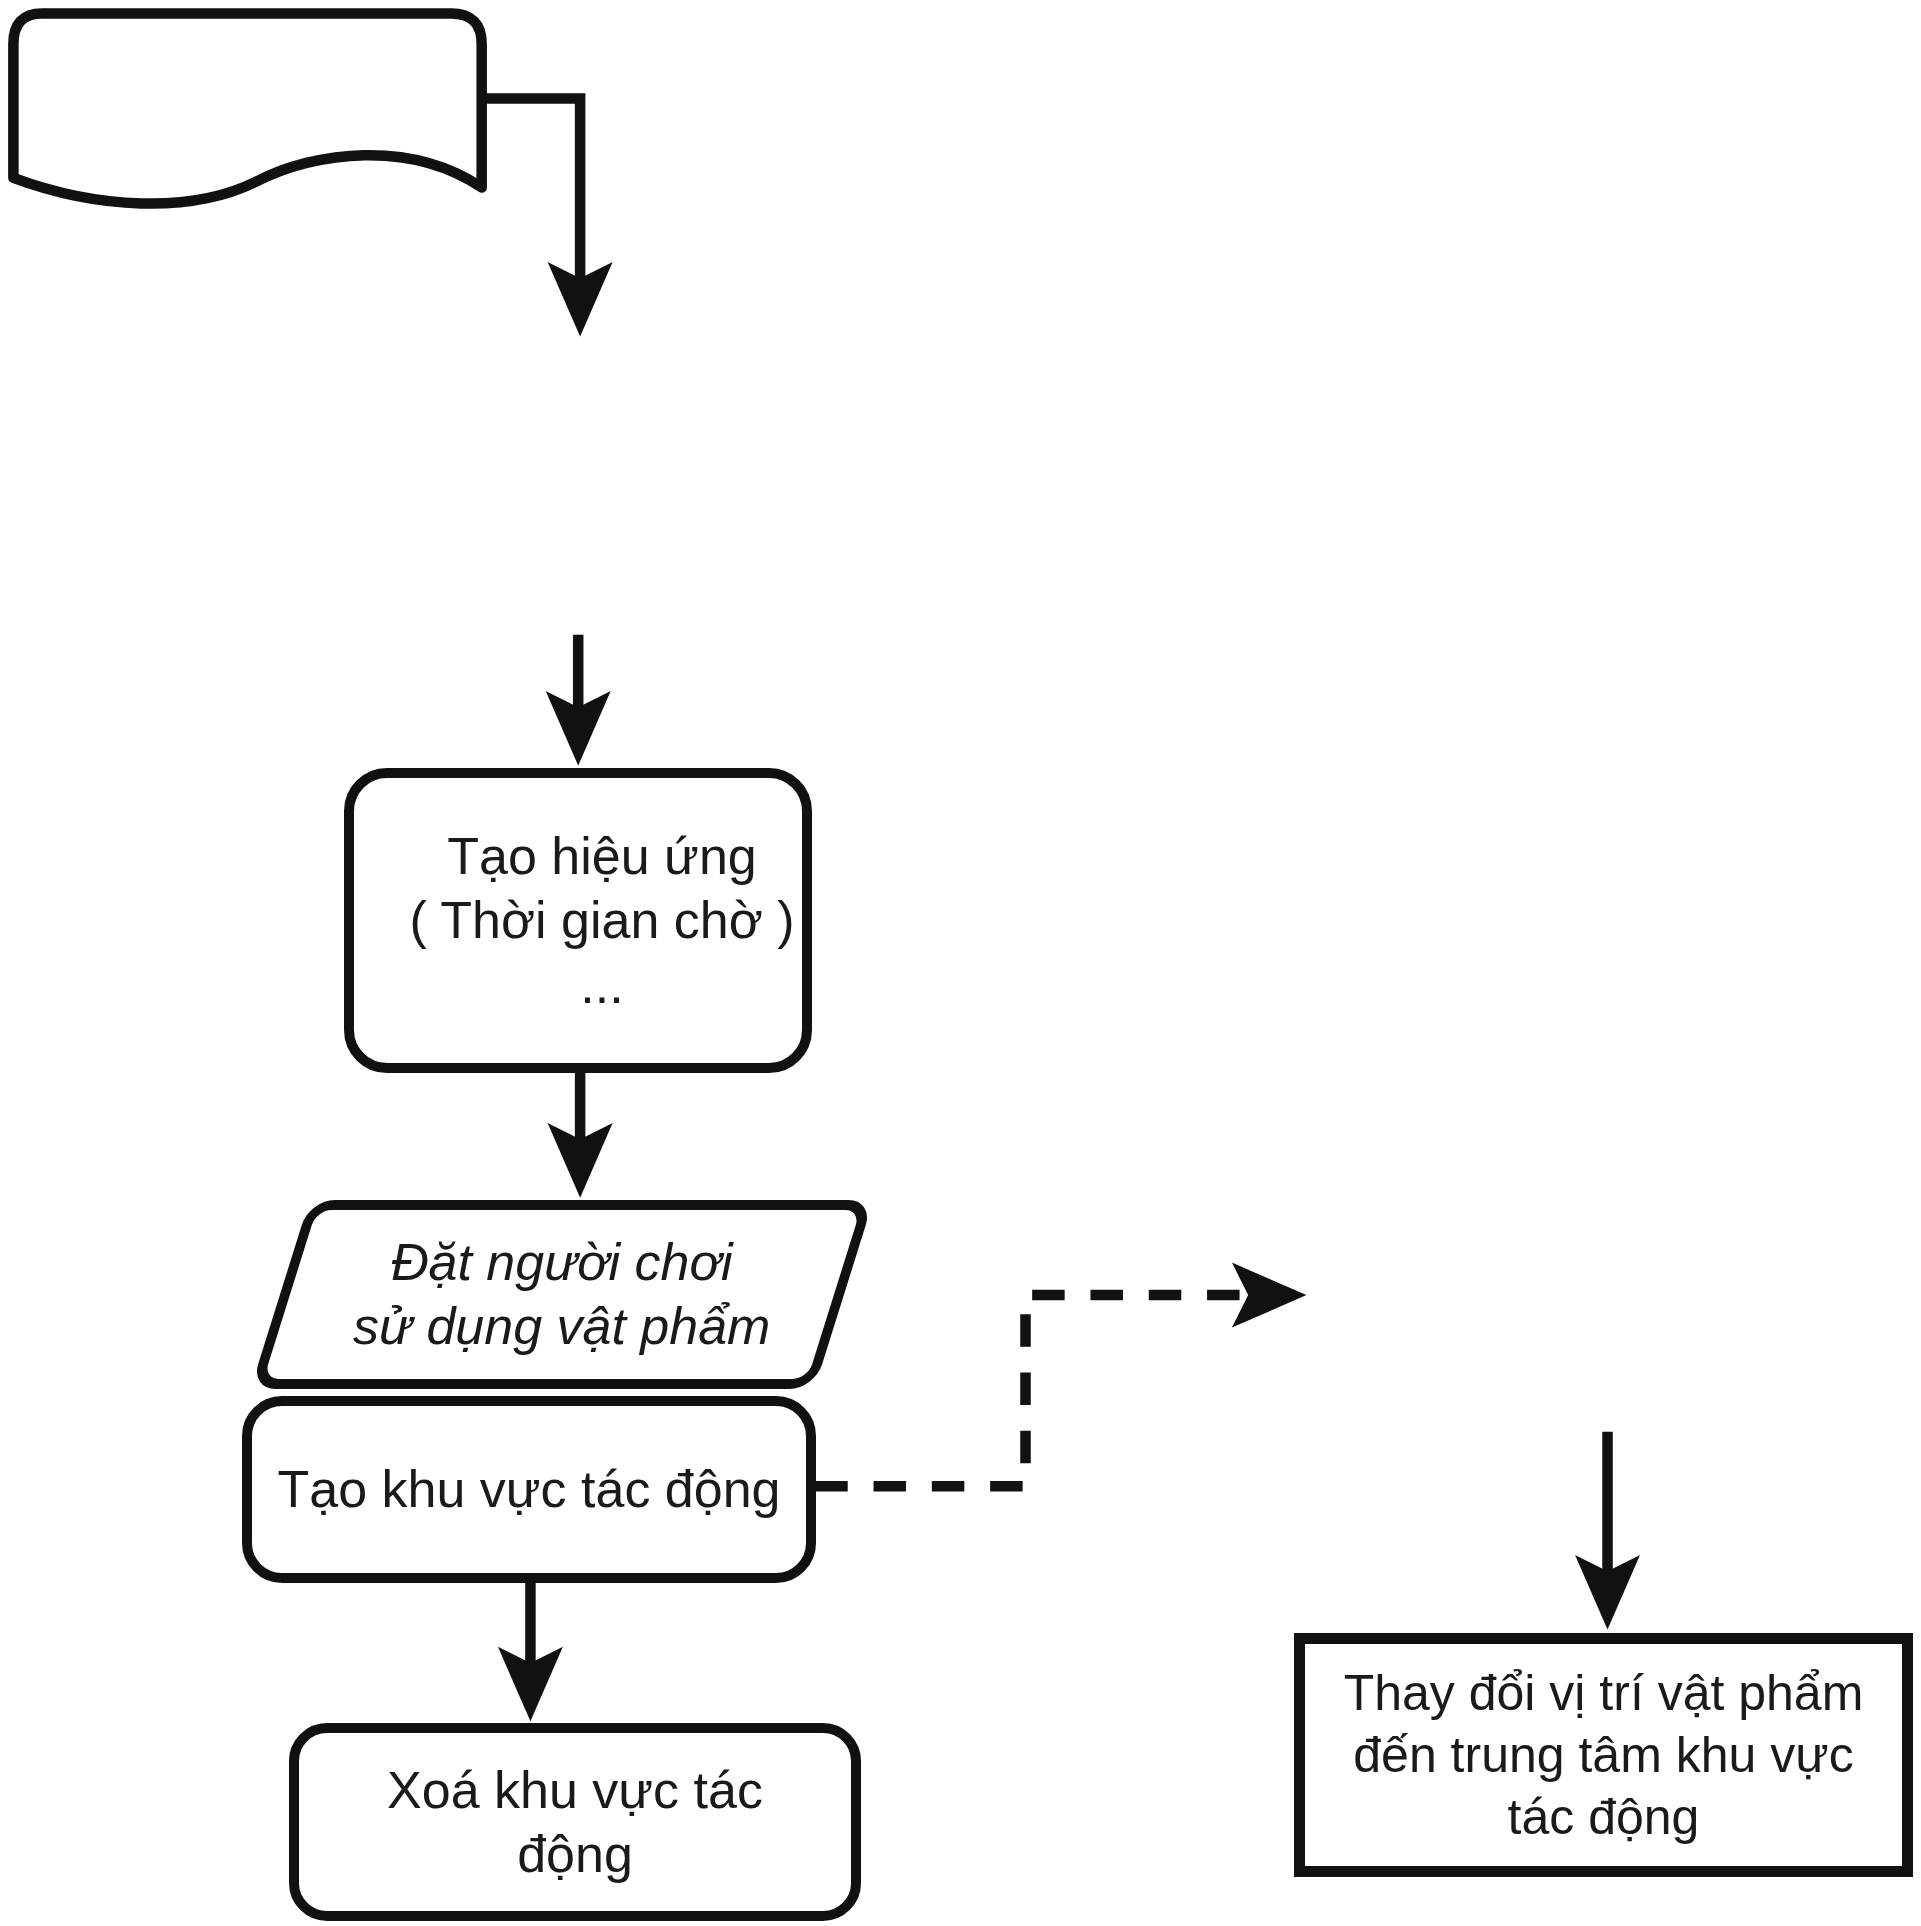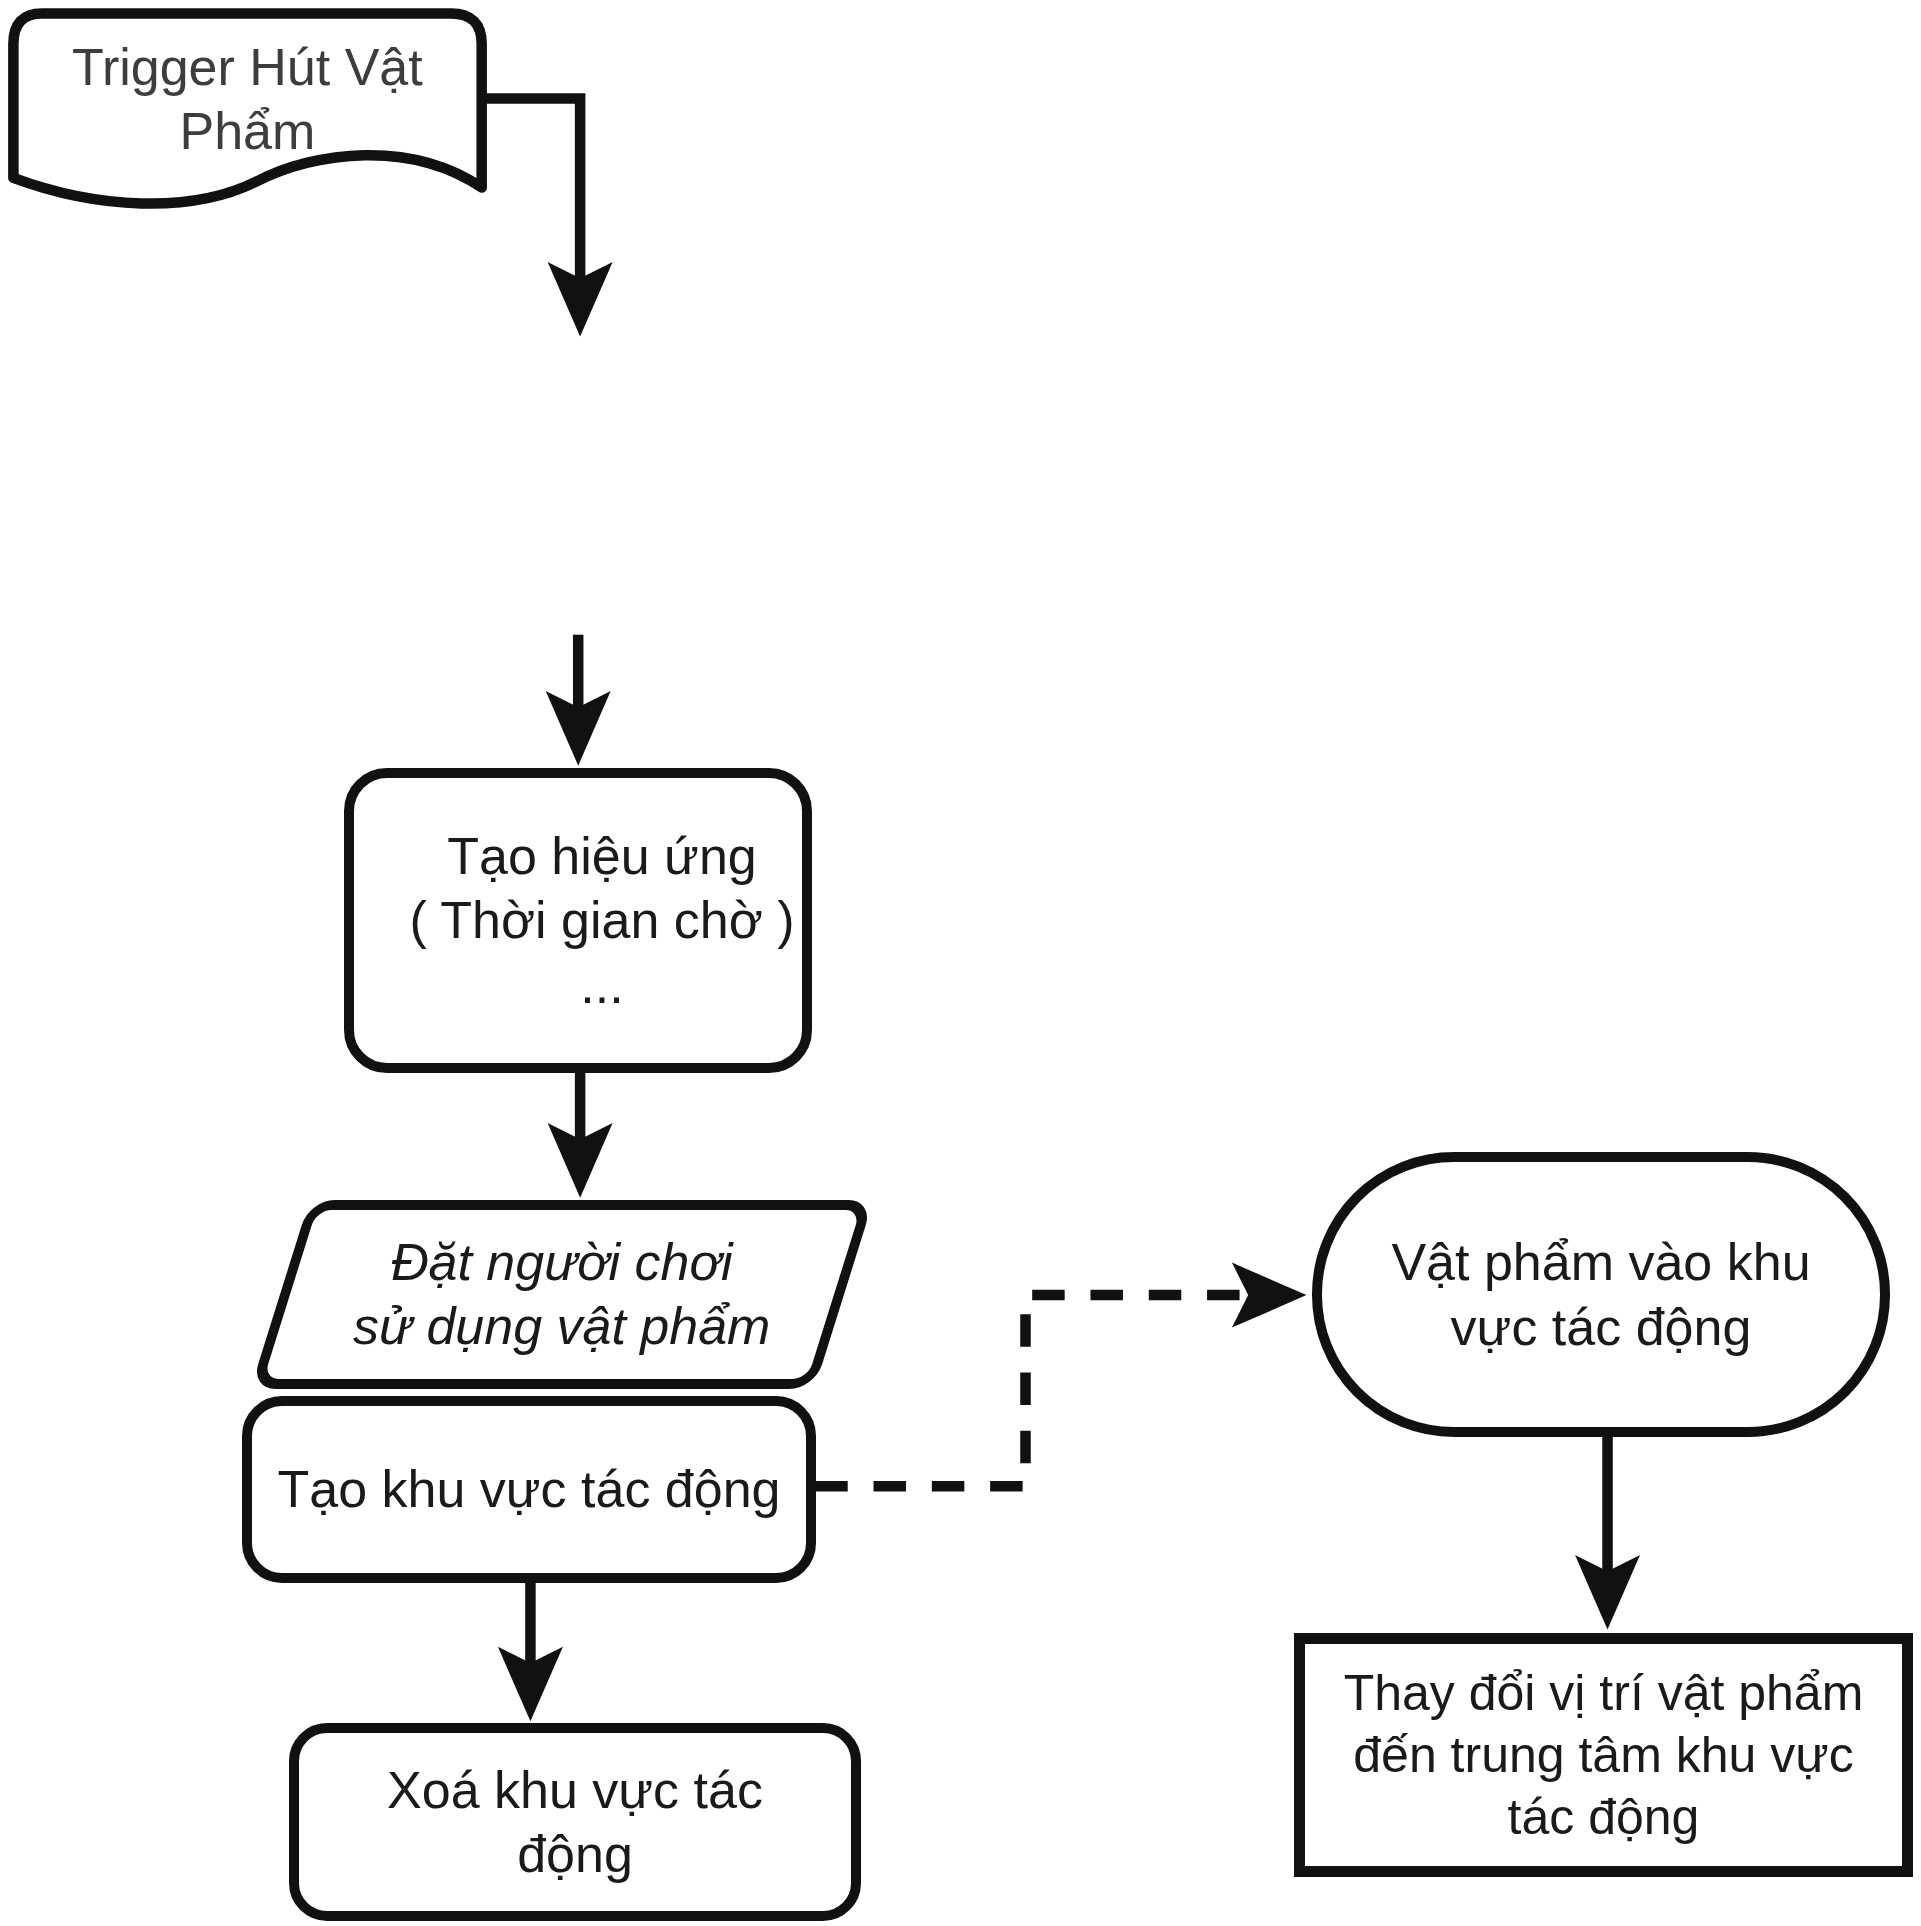--- a/index.html
+++ b/index.html
@@ -87,39 +87,35 @@
     <line x1="555" y1="1650" x2="555" y2="1744" stroke="#111111" stroke-width="11"></line>
     <path d="M 555,1801 L 521,1723 L 555,1740 L 589,1723 Z" fill="#111111"></path>
 
     <path d="M 853,1555 H 1073 V 1355 H 1300" fill="none" stroke="#111111" stroke-width="11" stroke-dasharray="34 27"></path>
     <path d="M 1367,1355 L 1289,1321 L 1306,1355 L 1289,1389 Z" fill="#111111"></path>
 
     <line x1="1682" y1="1498" x2="1682" y2="1648" stroke="#111111" stroke-width="11"></line>
     <path d="M 1682,1705 L 1648,1627 L 1682,1644 L 1716,1627 Z" fill="#111111"></path>
   </svg>
 
-  <div class="doc-label" style="left:13.4px;top:13.4px;width:468px;height:172px;">Trigger Hút Vật
-Phẩm</div>
 
 
   <div class="node process1">Tạo hiệu ứng
 ( Thời gian chờ )
 ...</div>
 
   <div class="node para">
     <span class="para-inner">Đặt người chơi
 sử dụng vật phẩm</span>
   </div>
 
   <div class="node process2">Tạo khu vực tác động</div>
 
   <div class="node process3">Xoá khu vực tác
 động</div>
 
-  <div class="node terminator2">Vật phẩm vào khu
-vực tác động</div>
 
   <div class="node rect3">Thay đổi vị trí vật phẩm
 đến trung tâm khu vực
 tác động</div>
 
 </div>
 
 
 </body></html>

